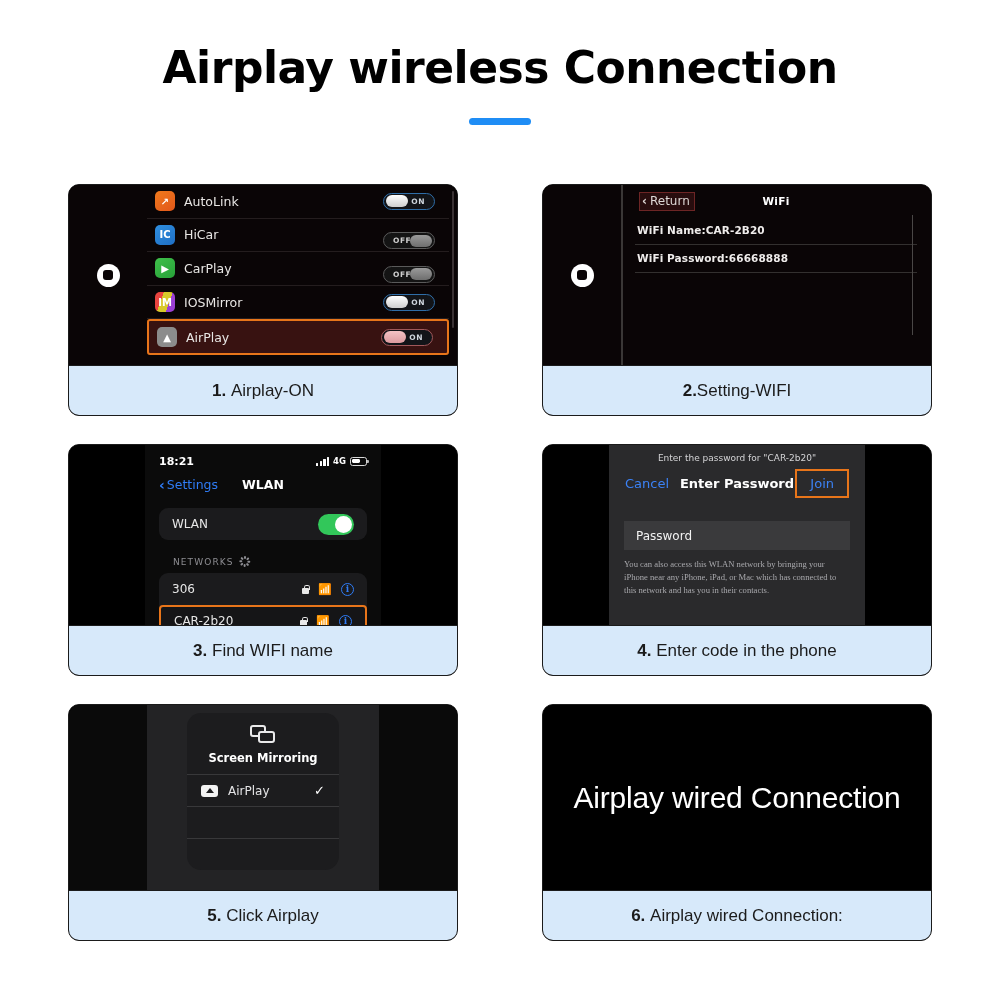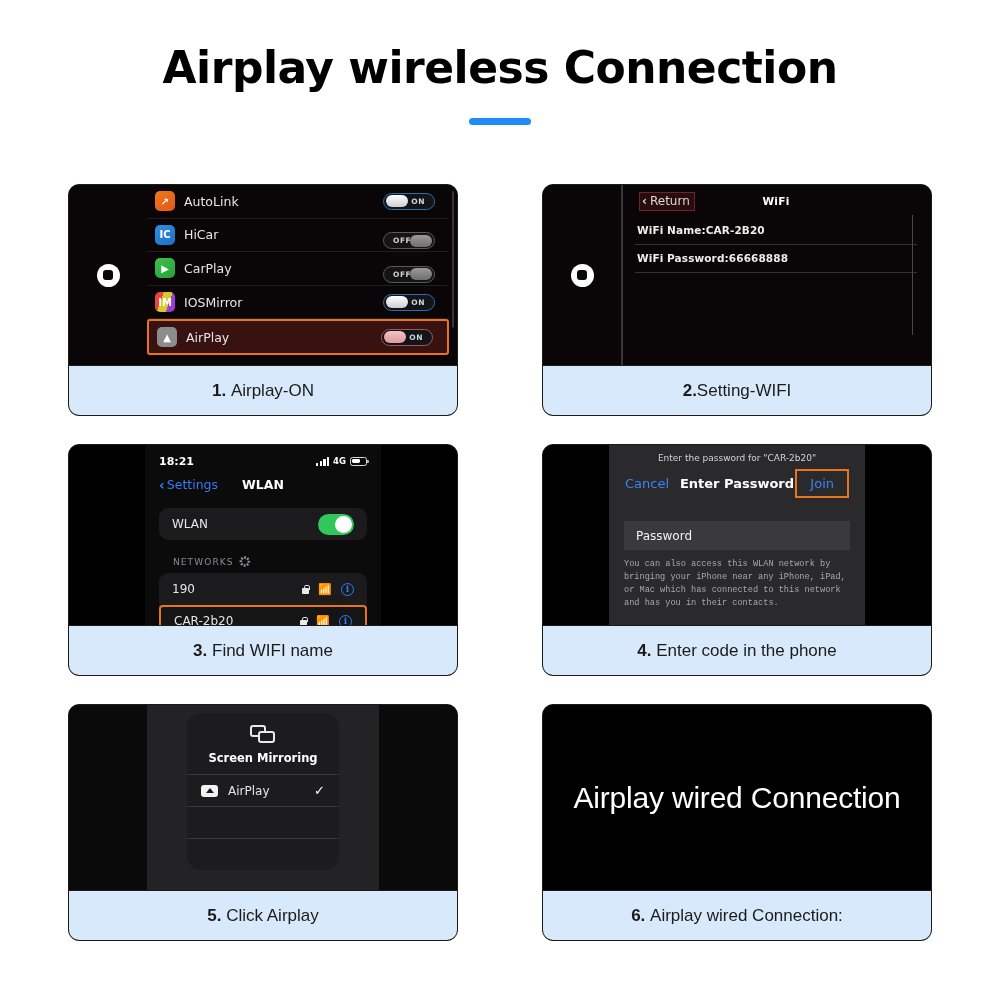--- a/index.html
+++ b/index.html
@@ -274,21 +274,21 @@
     color:#3b82f6; font-size:13px; font-family:"DejaVu Sans", sans-serif;
     border:2.5px solid #e8751a; padding:6px 13px; line-height:1; position:relative;
   }
   .pw-field {
     margin:18px 15px 0 15px; height:29px; background:#3a3a3c; border-radius:0;
     display:flex; align-items:center; padding:0 12px;
     color:#f2f2f2; font-size:12px; font-family:"DejaVu Sans", sans-serif;
   }
   .pw-hint {
     margin:8px 15px 0 15px; color:#a9a9ad; font-size:8.6px; line-height:1.52;
-    font-family:Liberation Mono, monospace;
+    font-family:Liberation Serif, serif;
   }
 
   
   .sm { position:absolute; inset:0; background:#0a0a0a; }
   .sm-blur { position:absolute; left:78px; right:78px; top:0; bottom:0; background:#232325; }
   .sm-sheet {
     position:absolute; left:118px; right:118px; top:8px; bottom:20px;
     background:#1c1c1e; border-radius:14px; overflow:hidden;
   }
   .sm-head { padding:12px 0 9px 0; text-align:center; }
@@ -467,21 +467,21 @@
                 <i style="transform:rotate(90deg)"></i>
                   <i style="transform:rotate(135deg)"></i>
                 <i style="transform:rotate(180deg)"></i>
                   <i style="transform:rotate(225deg)"></i>
                 <i style="transform:rotate(270deg)"></i>
                   <i style="transform:rotate(315deg)"></i>
               </span>
             </div>
             <div class="ph-netlist">
               <div class="ph-net">
-                <span>190</span>
+                <span>306</span>
                 <span class="sp"></span>
                 <span class="ph-net-icons">
                   <span class="lock"></span>
                   <span class="wifi-g">📶</span>
                   <span class="info-i">i</span>
                 </span>
               </div>
               <div class="ph-net hi">
                 <span>CAR-2b20</span>
                 <span class="sp"></span>

